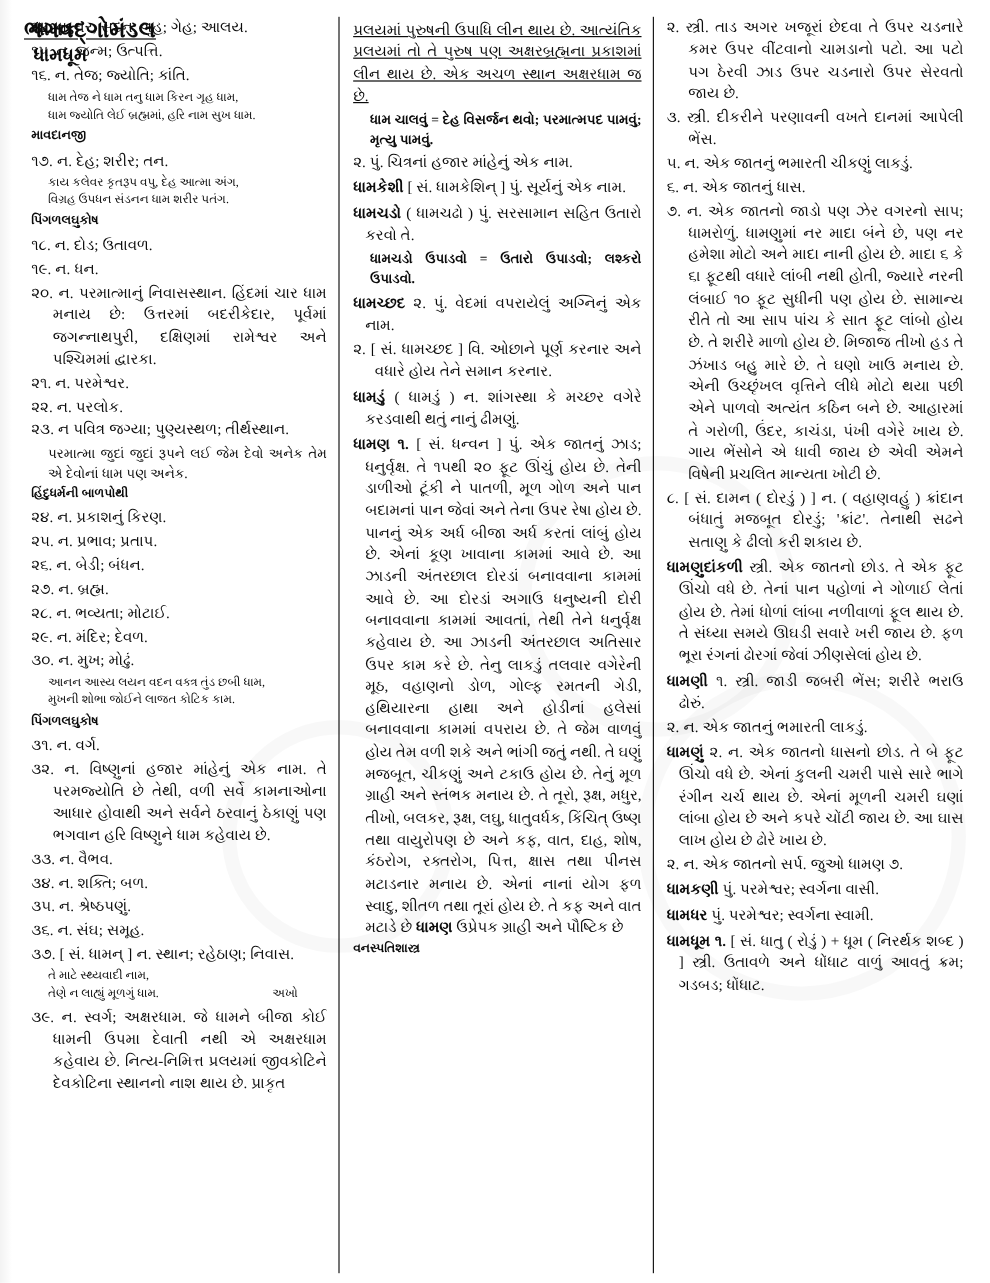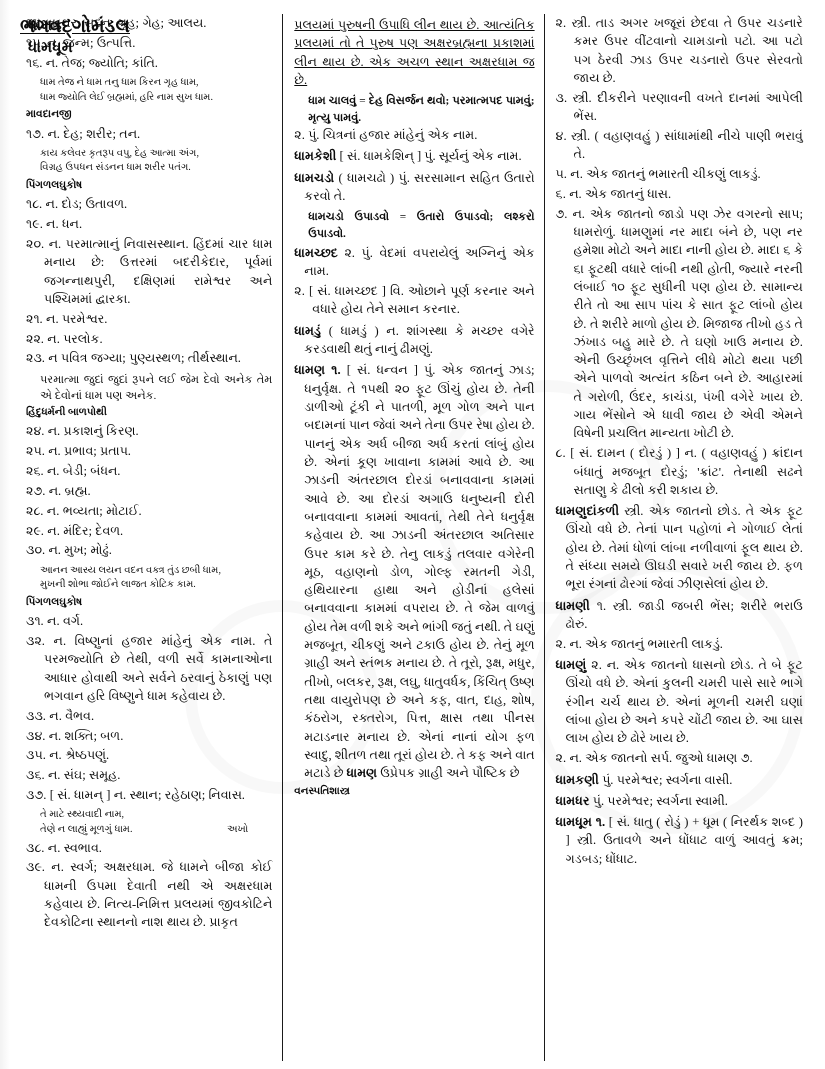--- a/index.html
+++ b/index.html
@@ -228,21 +228,20 @@
       <div class="sense">૩૭. [ સં. ધામન્ ] ન. સ્થાન; રહેઠાણ; નિવાસ.</div>
 
       <div class="verse">
         <div class="vline">તે માટે સ્થ્યવાદી નામ,</div>
         <div class="vline">
           <span>તેણે ન લાહ્યું મૂળગું ધામ.</span>
           <span style="display:inline-block;width:92px"></span><span>અખો</span>
         </div>
       </div>
 
-      <div class="sense">૩૮. ન. સ્વભાવ.</div>
       <div class="sense">૩૯. ન. સ્વર્ગ; અક્ષરધામ. જે ધામને બીજા કોઈ ધામની ઉપમા દેવાતી નથી એ અક્ષરધામ કહેવાય છે. નિત્ય-નિમિત્ત પ્રલયમાં જીવકોટિને દેવકોટિના સ્થાનનો નાશ થાય છે. પ્રાકૃત</div>
 
     </div>
 
     <div class="col col-2">
 
       <div class="para flush">પ્રલયમાં પુરુષની ઉપાધિ લીન થાય છે. આત્યંતિક પ્રલયમાં તો તે પુરુષ પણ અક્ષરબ્રહ્મના પ્રકાશમાં લીન થાય છે. એક અચળ સ્થાન અક્ષરધામ જ છે.</div>
 
       <div class="quote-prose">
         <b>ધામ ચાલવું = દેહ વિસર્જન થવો; પરમાત્મપદ પામવું; મૃત્યુ પામવું.</b>
@@ -286,21 +285,20 @@
         <span>ઉપ્રેપક ગ્રાહી અને પૌષ્ટિક છે</span>
       </div>
       <div class="attrib small">વનસ્પતિશાસ્ત્ર</div>
 
     </div>
 
     <div class="col col-3">
 
       <div class="sense">૨. સ્ત્રી. તાડ અગર ખજૂરાં છેદવા તે ઉપર ચડનારે કમર ઉપર વીંટવાનો ચામડાનો પટો. આ પટો પગ ઠેરવી ઝાડ ઉપર ચડનારો ઉપર સેરવતો જાય છે.</div>
       <div class="sense">૩. સ્ત્રી. દીકરીને પરણાવની વખતે દાનમાં આપેલી ભેંસ.</div>
-      <div class="sense">૪. સ્ત્રી. ( વહાણવહું ) સાંધામાંથી નીચે પાણી ભરાવું તે.</div>
       <div class="sense">૫. ન. એક જાતનું ભમારતી ચીકણું લાકડું.</div>
       <div class="sense">૬. ન. એક જાતનું ધાસ.</div>
       <div class="sense">૭. ન. એક જાતનો જાડો પણ ઝેર વગરનો સાપ; ધામરોળું. ધામણુમાં નર માદા બંને છે, પણ નર હમેશા મોટો અને માદા નાની હોય છે. માદા ૬ કે ૬ા ફૂટથી વધારે લાંબી નથી હોતી, જ્યારે નરની લંબાઈ ૧૦ ફૂટ સુધીની પણ હોય છે. સામાન્ય રીતે તો આ સાપ પાંચ કે સાત ફૂટ લાંબો હોય છે. તે શરીરે માળો હોય છે. મિજાજ તીખો હડ તે ઝંખાડ બહુ મારે છે. તે ઘણો ખાઉ મનાય છે. એની ઉચ્છૃંખલ વૃત્તિને લીધે મોટો થયા પછી એને પાળવો અત્યંત કઠિન બને છે. આહારમાં તે ગરોળી, ઉંદર, કાચંડા, પંખી વગેરે ખાય છે. ગાય ભેંસોને એ ધાવી જાય છે એવી એમને વિષેની પ્રચલિત માન્યતા ખોટી છે.</div>
       <div class="sense">૮. [ સં. દામન ( દોરડું ) ] ન. ( વહાણવહું ) ક્રાંદાન બંધાતું મજબૂત દોરડું; 'ક્રાંટ'. તેનાથી સઢને સતાણુ કે ઢીલો કરી શકાય છે.</div>
 
       <div class="headword-block">
         <span class="hw">ધામણુદાંકળી</span>
         <span>સ્ત્રી. એક જાતનો છોડ. તે એક ફૂટ ઊંચો વધે છે. તેનાં પાન પહોળાં ને ગોળાઈ લેતાં હોય છે. તેમાં ધોળાં લાંબા નળીવાળાં ફૂલ થાય છે. તે સંધ્યા સમયે ઊઘડી સવારે ખરી જાય છે. ફળ ભૂરા રંગનાં ઢોરગાં જેવાં ઝીણસેલાં હોય છે.</span>
       </div>
 

